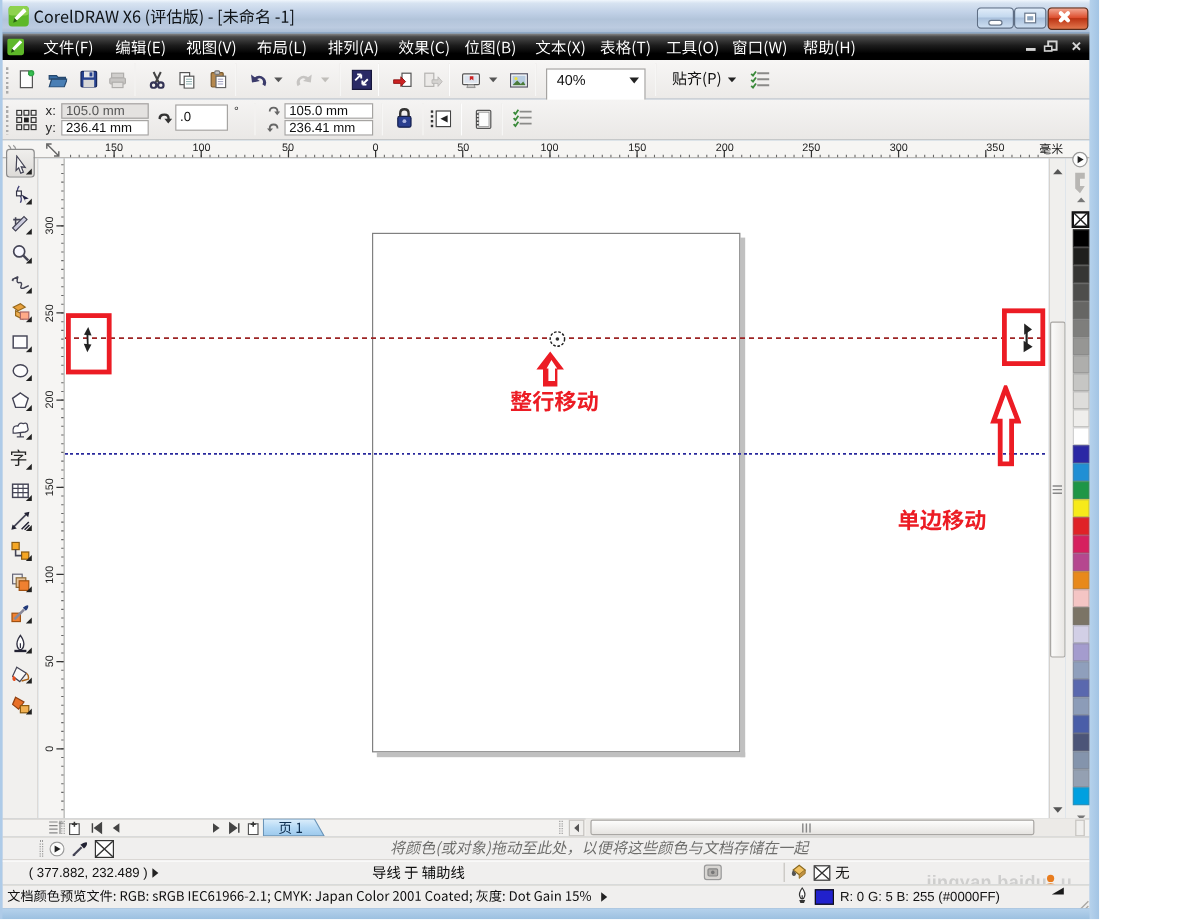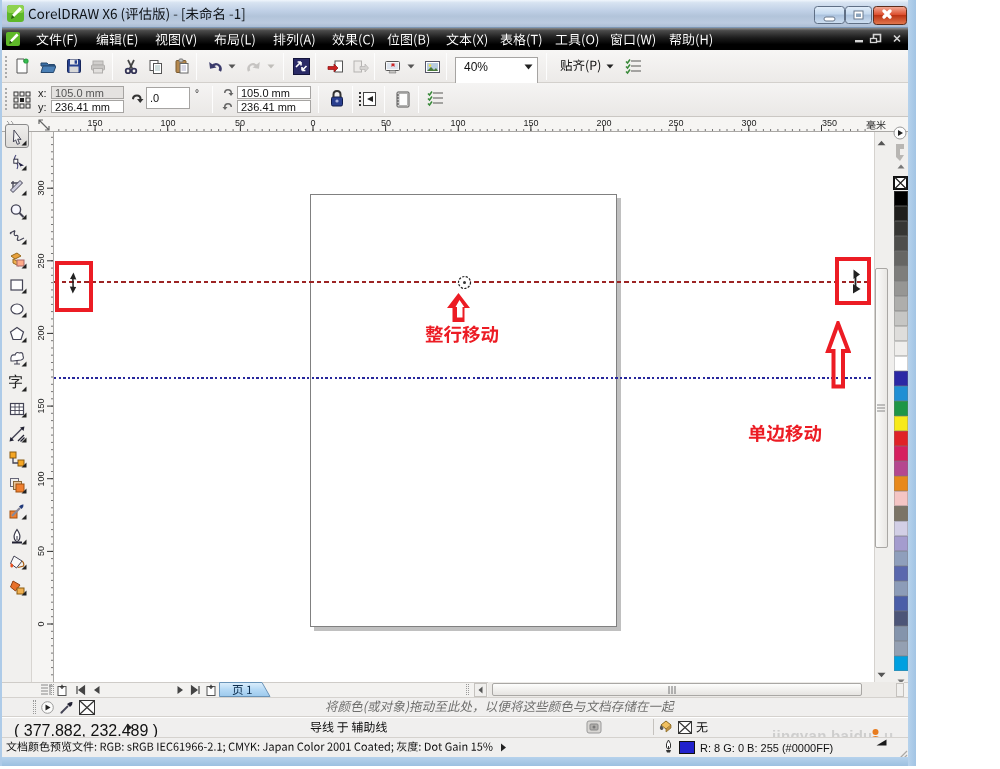--- a/index.html
+++ b/index.html
@@ -796,21 +796,21 @@
     <path d="M1.5 13.5 L4 13 L2 11.5 Z" fill="#445"></path>
   </svg>
 <div class="abs" style="left:79px;top:699.5px;width:16px;height:15px;background:#fdfdfd;border:1.4px solid #333"></div>
 <svg class="abs" style="left:79px;top:699.5px" width="16" height="15" viewBox="0 0 16 15">
     <path d="M1 1 L15 14 M15 1 L1 14" stroke="#333" stroke-width="1.2"></path>
   </svg>
 <div style="position:absolute;left:325px;top:700px;"><svg width="350" height="16" viewBox="0 0 350 16">
       <path transform="translate(0,11.1) scale(0.012600,-0.012600)" fill="#6e6e6c" d="M469 219C509 165 549 89 560 38L634 76C620 127 579 200 537 252ZM860 475 832 351H427L412 281H817L757 10C754 -4 748 -8 732 -9C715 -10 658 -10 598 -8C604 -29 608 -59 607 -79C686 -79 739 -78 772 -67C808 -55 822 -34 831 9L891 281H1012L1027 351H906L934 475ZM190 664C230 613 272 542 287 494L348 538L310 365C225 300 139 238 83 199L110 136C165 177 228 226 291 276L213 -79H286L488 840H415L351 548C333 594 290 658 251 705ZM639 610C667 582 694 543 710 512C628 476 539 450 454 434C465 419 474 392 478 374C709 424 954 534 1094 737L1051 763L1037 760H821C843 779 865 798 883 818L812 840C739 760 615 678 490 630C502 618 521 595 528 581C601 612 673 652 740 698H981C926 637 856 586 778 545C762 577 730 615 701 643Z M1809 506C1728 147 1691 34 1425 -30C1435 -43 1446 -67 1449 -82C1733 -9 1783 126 1868 506ZM1501 459C1435 410 1323 364 1232 338C1246 325 1261 304 1269 289C1365 320 1480 372 1557 433ZM1472 185C1394 104 1260 35 1132 -1C1145 -15 1159 -38 1166 -55C1303 -12 1441 63 1531 156ZM1757 77C1812 32 1874 -35 1900 -80L1954 -34C1926 11 1862 75 1808 118ZM1670 609 1566 137H1626L1717 552H1972L1882 139H1945L2048 609H1859C1879 641 1903 680 1924 718H2105L2118 778H1685L1672 718H1861C1843 683 1819 641 1798 609ZM1410 824C1418 799 1423 767 1426 740H1231L1217 677H1645L1659 740H1497C1494 770 1486 811 1476 842ZM1487 326C1414 263 1291 205 1188 172C1204 225 1217 277 1227 321L1260 472H1597L1611 535H1510C1537 569 1569 613 1597 653L1537 669C1514 630 1475 574 1444 535H1313L1370 554C1369 586 1357 636 1342 671L1278 652C1293 616 1303 568 1304 535H1207L1160 322C1136 215 1098 65 1022 -45C1038 -51 1064 -69 1074 -81C1123 -9 1160 82 1187 169C1200 155 1212 134 1219 118C1331 158 1456 224 1541 300Z M2582 492 2544 319H2313L2351 492ZM2655 492H2894L2856 319H2617ZM2749 685C2710 643 2662 597 2618 563H2353C2400 601 2445 642 2488 685ZM2539 843C2440 708 2291 587 2151 511C2162 495 2175 457 2178 441C2212 461 2247 484 2282 509L2188 81C2162 -36 2205 -63 2364 -63C2400 -63 2711 -63 2751 -63C2900 -63 2941 -18 2993 138C2972 142 2944 154 2927 166C2886 34 2864 6 2765 6C2697 6 2427 6 2374 6C2264 6 2247 20 2261 80L2297 247H2840L2830 202H2905L2985 563H2709C2766 611 2825 669 2871 722L2830 757L2813 752H2548C2567 774 2585 796 2602 818Z M3196 -196 3257 -171C3203 -29 3199 141 3236 311C3274 480 3352 649 3469 792L3419 818C3294 668 3204 507 3160 311C3117 114 3137 -47 3196 -196Z M4204 791C4258 761 4322 715 4351 681L4408 733C4379 767 4313 811 4258 837ZM3415 66 3413 -11C3534 14 3706 50 3867 84L3877 155C3707 121 3528 86 3415 66ZM3632 452H3836L3798 278H3594ZM3577 518 3510 213H3857L3924 518ZM3556 680 3539 606H4032C4008 443 3998 293 4008 175C3924 94 3828 28 3724 -22C3738 -36 3761 -65 3769 -80C3859 -33 3942 25 4020 94C4041 -15 4086 -81 4163 -81C4240 -81 4279 -31 4331 141C4312 149 4288 166 4274 184C4239 50 4215 -3 4187 -3C4137 -3 4106 59 4093 164C4189 263 4275 381 4349 516L4277 534C4223 430 4158 337 4086 255C4083 353 4091 473 4111 606H4407L4424 680H4123C4132 731 4142 784 4154 838H4074C4063 785 4053 732 4045 680Z M4927 394C4958 323 4982 228 4985 168L5058 201C5055 261 5028 353 4994 422ZM4529 453C4578 398 4628 333 4672 267C4584 139 4483 42 4379 -17C4394 -32 4411 -60 4419 -78C4525 -12 4624 80 4712 203C4744 147 4770 94 4784 49L4856 104C4838 156 4805 218 4764 281C4835 396 4898 533 4951 695L4905 709L4891 706H4563L4548 635H4856C4817 527 4772 430 4721 344C4680 399 4636 453 4592 500ZM5288 840 5235 599H4952L4936 527H5219L5108 22C5104 4 5096 -1 5079 -2C5062 -2 5005 -3 4943 0C4948 -23 4951 -58 4951 -79C5036 -79 5087 -77 5120 -64C5154 -51 5171 -28 5182 22L5293 527H5413L5429 599H5309L5362 840Z M5865 844C5792 762 5669 663 5520 590C5534 580 5551 555 5558 538C5581 550 5603 562 5624 575L5588 411H5756C5671 365 5574 332 5471 310C5480 296 5493 268 5497 254C5602 282 5702 319 5792 370C5814 353 5833 336 5849 318C5752 259 5596 203 5475 177C5486 164 5499 140 5505 124C5623 154 5774 214 5879 280C5891 262 5901 244 5908 226C5787 143 5587 66 5429 30C5441 17 5455 -9 5461 -27C5607 13 5791 88 5922 173C5933 101 5907 39 5861 13C5838 -1 5813 -3 5787 -3C5764 -3 5728 -3 5693 1C5700 -18 5701 -48 5698 -68C5731 -69 5762 -70 5786 -70C5828 -70 5858 -64 5898 -40C5974 2 6015 104 5989 211L6050 237C6072 143 6130 30 6235 -29C6249 -8 6279 21 6299 36C6196 83 6139 181 6116 268C6172 294 6228 323 6276 351L6226 396C6160 354 6057 299 5973 261C5951 313 5912 364 5853 407L5858 411H6277L6327 636H6060C6096 669 6134 708 6161 743L6118 777L6105 773H5885C5905 791 5923 810 5940 828ZM5819 713H6049C6025 686 5997 658 5970 636H5719C5754 661 5788 687 5819 713ZM5696 578H5960C5928 537 5890 501 5848 470H5672ZM6031 578H6240L6216 470H5933C5969 502 6001 538 6031 578Z M6394 -196C6519 -47 6609 114 6652 311C6696 507 6676 668 6617 818L6554 792C6609 649 6615 480 6577 311C6540 141 6460 -29 6342 -171Z M7027 839 6982 638H6854L6839 568H6967L6918 345L6772 305L6775 232L6901 270L6845 14C6842 0 6836 -4 6823 -4C6811 -5 6772 -5 6729 -4C6734 -25 6737 -57 6735 -76C6799 -77 6839 -74 6867 -61C6894 -49 6908 -28 6917 14L6979 294L7096 330L7101 399L6995 367L7039 568H7142L7157 638H7054L7099 839ZM7357 841C7294 714 7205 592 7110 513C7125 503 7151 480 7161 469C7211 513 7260 569 7306 632H7767L7782 700H7353C7379 740 7403 782 7425 824ZM7240 520 7203 350 7091 310 7100 247 7187 278 7136 45C7115 -48 7141 -72 7252 -72C7277 -72 7466 -72 7493 -72C7586 -72 7617 -37 7654 80C7633 84 7608 94 7593 106C7568 12 7555 -6 7504 -6C7464 -6 7301 -6 7270 -6C7205 -6 7195 3 7204 45L7261 305L7392 352L7335 89H7402L7465 378L7596 425C7570 306 7550 220 7544 205C7538 189 7530 186 7518 186C7508 186 7481 186 7461 187C7467 171 7466 142 7464 121C7488 121 7522 122 7546 128C7575 135 7596 153 7607 189C7616 218 7645 344 7676 482L7682 494L7638 513L7623 503L7617 498L7481 450L7514 601H7447L7408 424L7277 377L7308 520Z M7932 758 7917 691H8304L8319 758ZM8510 823C8494 752 8479 680 8460 609H8317L8301 537H8441C8379 309 8293 100 8128 -25C8146 -36 8167 -61 8176 -79C8353 61 8447 289 8515 537H8664C8575 182 8533 49 8499 19C8487 7 8475 4 8457 4C8436 4 8383 4 8328 10C8336 -12 8338 -43 8335 -64C8387 -68 8442 -68 8474 -65C8506 -62 8528 -53 8554 -27C8599 17 8642 159 8747 571C8749 582 8755 609 8755 609H8534C8552 680 8568 752 8584 823ZM7775 44 7776 45 7775 43C7802 57 7840 68 8132 131L8136 64L8207 86C8203 156 8184 275 8166 365L8101 348C8110 301 8118 246 8125 194L7876 144C7934 234 7997 346 8045 451H8269L8284 520H7844L7829 451H7968C7916 334 7849 216 7827 183C7802 145 7783 118 7766 113C7771 95 7774 59 7775 44Z M8915 423C8956 436 9010 437 9561 463C9580 437 9597 412 9607 391L9682 437C9643 505 9552 603 9476 670L9409 631C9443 600 9479 563 9510 525L9042 507C9117 564 9197 636 9275 714H9750L9766 785H8926L8910 714H9176C9099 635 9017 566 8987 544C8954 518 8928 501 8907 497C8911 477 8916 439 8915 423ZM9227 415 9199 285H8881L8865 215H9183L9143 30H8737L8721 -41H9615L9631 30H9220L9260 215H9587L9603 285H9276L9304 415Z M9723 13 9719 -67C9851 -42 10040 -9 10217 23L10229 98L10080 72L10165 459H10308L10324 531H10181L10249 840H10173L10001 58L9884 39L10015 637H9941L9807 26ZM10442 840 10277 90C10253 -19 10273 -47 10365 -47C10385 -47 10497 -47 10518 -47C10607 -47 10640 9 10684 170C10663 175 10637 189 10620 204C10583 61 10569 25 10527 25C10503 25 10409 25 10390 25C10347 25 10344 35 10355 88L10424 399C10531 446 10647 504 10736 561L10688 622C10625 575 10532 520 10440 475L10521 840Z M11237 612C11187 471 11126 356 11058 262C11032 330 11018 417 11017 528C11032 555 11047 583 11063 612ZM11080 836C11010 640 10906 451 10804 347C10822 337 10845 317 10856 305C10890 340 10923 382 10956 430C10961 334 10977 256 11003 194C10915 95 10815 25 10705 -23C10722 -34 10745 -64 10754 -81C10857 -34 10950 34 11036 127C11126 -17 11280 -49 11452 -49H11599C11609 -27 11630 10 11647 29C11608 28 11504 28 11473 28C11319 28 11174 56 11091 192C11186 314 11267 470 11333 670L11287 684L11272 681H11096C11116 725 11137 771 11155 817ZM11475 838 11313 102H11393L11485 520C11536 441 11588 347 11610 285L11685 326C11656 398 11585 511 11528 594L11498 579L11555 838Z M11809 -107C11923 -70 12009 12 12032 120C12048 190 12028 235 11973 235C11932 235 11891 210 11881 163C11871 116 11899 92 11940 92L11958 94C11937 25 11883 -22 11799 -54Z M13207 712C13249 640 13291 538 13305 473L13381 513C13365 577 13321 674 13278 747ZM13613 801C13493 356 13368 107 13017 -21C13032 -36 13054 -70 13060 -86C13210 -24 13320 56 13409 163C13471 83 13533 -13 13559 -77L13636 -28C13603 43 13528 148 13460 230C13557 373 13626 558 13693 798ZM12821 20C12851 43 12893 65 13214 204C13211 220 13209 253 13209 274L12952 165L13084 763H13004L12874 173C12864 127 12818 95 12794 82C12803 68 12818 38 12821 20Z M14170 631 14086 251H14325C14305 199 14275 149 14225 105C14175 137 14139 177 14117 225L14047 202C14072 145 14109 97 14160 59C14106 27 14034 -1 13939 -21C13951 -36 13966 -65 13971 -83C14076 -55 14156 -20 14218 22C14312 -30 14437 -60 14585 -74C14598 -53 14624 -22 14645 -4C14500 5 14376 30 14282 73C14339 127 14374 188 14398 251H14643L14727 631H14490L14508 715H14780L14795 783H14176L14161 715H14434L14416 631ZM14192 413H14368L14357 364L14344 309H14169ZM14442 413H14606L14583 309H14418L14431 363ZM14227 572H14403L14380 470H14204ZM14477 572H14641L14618 470H14454ZM14117 836C14035 685 13919 535 13807 437C13818 420 13832 381 13835 363C13870 395 13905 431 13940 471L13819 -78H13891L14038 593C14091 664 14141 740 14184 816Z M15145 219C15185 165 15225 89 15236 38L15310 76C15296 127 15255 200 15213 252ZM15535 475 15508 351H15103L15088 281H15493L15433 10C15430 -4 15424 -8 15408 -9C15391 -10 15334 -10 15274 -8C15280 -29 15284 -59 15283 -79C15362 -79 15415 -78 15448 -67C15484 -55 15498 -34 15507 9L15567 281H15688L15703 351H15582L15609 475ZM14866 664C14906 613 14948 542 14963 494L15024 538L14986 365C14901 300 14815 238 14759 199L14786 136C14841 177 14904 226 14967 276L14889 -79H14962L15164 840H15091L15027 548C15009 594 14966 658 14927 705ZM15315 610C15343 582 15370 543 15386 512C15304 476 15215 450 15130 434C15141 419 15150 392 15154 374C15385 424 15630 534 15770 737L15727 763L15713 760H15497C15519 779 15541 798 15559 818L15488 840C15415 760 15291 678 15166 630C15178 618 15197 595 15204 581C15277 612 15349 652 15416 698H15657C15602 637 15532 586 15454 545C15438 577 15406 615 15377 643Z M15904 757C15946 710 15992 643 16011 598L16082 642C16063 687 16014 752 15970 796ZM16029 463H15827L15811 393H15941L15877 102C15830 86 15772 48 15712 1L15749 -72C15810 -15 15870 37 15904 37C15926 37 15951 10 15988 -13C16049 -50 16132 -60 16251 -60C16352 -60 16524 -54 16604 -49C16610 -25 16632 13 16646 35C16542 23 16383 16 16270 16C16162 16 16074 22 16019 57C15987 76 15968 93 15950 103ZM16115 512C16182 458 16254 393 16324 328C16232 252 16126 196 16000 155C16011 139 16026 106 16031 89C16161 137 16274 200 16371 283C16443 213 16506 145 16546 92L16617 148C16572 201 16505 269 16430 338C16506 414 16572 505 16629 613H16756L16771 684H16446L16500 702C16496 741 16476 801 16457 846L16380 823C16398 780 16414 723 16418 684H16121L16106 613H16550C16502 523 16446 447 16382 382C16313 444 16241 506 16177 557Z M16897 238 16881 165H17556L17572 238ZM16736 19 16720 -55H17609L17625 19ZM16945 730 16868 384 16801 377 16794 303C16916 317 17093 339 17259 361L17274 430L17107 411L17149 600H17304L17319 668H17164L17202 840H17128L17031 402L16940 392L17015 730ZM17687 742C17626 708 17533 671 17441 641L17485 840H17411L17324 446C17305 357 17324 333 17420 333C17439 333 17568 333 17589 333C17672 333 17702 370 17742 505C17722 511 17693 523 17680 536C17650 424 17640 404 17600 404C17572 404 17464 404 17443 404C17397 404 17390 411 17398 446L17426 573C17531 603 17645 643 17733 684Z M18485 506C18404 147 18367 34 18101 -30C18111 -43 18122 -67 18125 -82C18409 -9 18459 126 18544 506ZM18177 459C18111 410 17999 364 17908 338C17922 325 17937 304 17945 289C18041 320 18156 372 18233 433ZM18148 185C18070 104 17936 35 17808 -1C17821 -15 17835 -38 17842 -55C17979 -12 18117 63 18207 156ZM18433 77C18488 32 18550 -35 18576 -80L18630 -34C18602 11 18537 75 18484 118ZM18346 609 18242 137H18302L18393 552H18648L18558 139H18621L18724 609H18535C18555 641 18579 680 18600 718H18781L18794 778H18361L18348 718H18537C18519 683 18495 641 18474 609ZM18086 824C18094 799 18099 767 18102 740H17907L17893 677H18321L18335 740H18173C18170 770 18162 811 18152 842ZM18163 326C18090 263 17967 205 17864 172C17880 225 17893 277 17903 321L17936 472H18273L18287 535H18186C18213 569 18245 613 18273 653L18213 669C18190 630 18151 574 18120 535H17989L18046 554C18045 586 18033 636 18018 671L17954 652C17969 616 17979 568 17980 535H17883L17836 322C17812 215 17774 65 17698 -45C17714 -51 17740 -69 17750 -81C17799 -9 17836 82 17863 169C17876 155 17888 134 17895 118C18007 158 18132 224 18217 300Z M19258 492 19220 319H18989L19027 492ZM19331 492H19570L19532 319H19293ZM19425 685C19386 643 19338 597 19294 563H19029C19076 601 19121 642 19164 685ZM19215 843C19116 708 18967 587 18827 511C18838 495 18851 457 18854 441C18888 461 18923 484 18958 509L18864 81C18838 -36 18881 -63 19040 -63C19076 -63 19387 -63 19427 -63C19576 -63 19617 -18 19669 138C19648 142 19620 154 19603 166C19562 34 19540 6 19441 6C19373 6 19103 6 19050 6C18940 6 18923 20 18937 80L18973 247H19516L19506 202H19581L19661 563H19385C19442 611 19501 669 19547 722L19506 757L19489 752H19224C19243 774 19261 796 19278 818Z M19785 238 19770 166H20394L20409 238ZM20117 818C20062 680 19979 491 19924 380L19986 379H20002H20566C20493 150 20444 45 20400 15C20385 4 20371 3 20346 3C20317 3 20239 4 20162 11C20173 -10 20177 -41 20174 -64C20244 -68 20316 -70 20352 -68C20396 -65 20423 -59 20455 -33C20510 11 20563 127 20655 413C20659 424 20666 450 20666 450H20036C20060 504 20088 567 20115 630H20691L20706 702H20145L20190 810Z M21280 823C21299 774 21317 707 21320 666L21408 693C21403 734 21383 799 21363 847ZM20872 664 20856 590H21012C21037 438 21088 307 21167 200C21037 108 20887 40 20710 -7C20721 -25 20738 -60 20742 -78C20921 -24 21076 48 21210 146C21301 46 21421 -28 21575 -73C21593 -52 21622 -20 21642 -4C21491 36 21371 107 21280 201C21404 304 21509 432 21602 590H21760L21776 664ZM21236 253C21163 348 21114 462 21090 590H21517C21437 455 21344 344 21236 253Z M22698 776C22660 702 22595 597 22546 534L22602 515C22650 575 22715 673 22767 755ZM22238 751C22255 679 22273 582 22277 521L22347 547C22343 608 22323 701 22304 774ZM22054 840 22007 626H21861L21845 555H21979C21919 418 21821 260 21740 175C21749 158 21760 128 21765 108C21827 175 21898 287 21957 401L21852 -79H21923L22033 424C22053 374 22077 312 22084 279L22143 337C22131 365 22073 482 22054 516L22062 555H22188L22204 626H22078L22125 840ZM22059 63 22043 -9H22516L22502 -71H22576L22696 471H22474L22554 837H22481L22401 471H22172L22156 398H22606L22577 269H22139L22124 201H22562L22532 63Z M23366 349 23348 266H23070L23054 196H23332L23291 10C23288 -4 23284 -8 23266 -9C23248 -10 23188 -10 23122 -8C23128 -29 23131 -58 23130 -79C23216 -79 23272 -79 23308 -68C23344 -56 23357 -35 23367 9L23408 196H23676L23692 266H23424L23436 324C23519 370 23611 432 23678 492L23638 529L23622 525H23211L23196 456H23537C23486 416 23421 375 23366 349ZM23246 840C23224 797 23201 753 23174 709H22895L22879 637H23127C23032 499 22910 370 22769 284C22778 267 22789 235 22793 216C22842 247 22890 282 22934 320L22847 -78H22923L23030 411C23098 481 23157 557 23210 637H23755L23771 709H23256C23278 746 23299 784 23319 821Z M24131 749C24164 706 24199 645 24211 605L24275 645C24262 685 24224 743 24189 784ZM24266 536 24251 468H24441C24360 399 24273 341 24183 295C24195 282 24213 252 24219 238C24248 254 24277 271 24305 289L24224 -76H24289L24300 -25H24517L24507 -73H24575L24670 361H24406C24450 394 24492 430 24532 468H24738L24753 536H24601C24674 612 24740 697 24799 788L24737 807C24707 761 24676 717 24641 674L24653 727H24537L24562 840H24493L24468 727H24337L24323 662H24454L24426 536ZM24523 662H24632C24595 618 24557 576 24516 536H24495ZM24337 141H24554L24531 37H24314ZM24350 198 24372 299H24589L24567 198ZM24012 -44C24030 -26 24059 -10 24219 78C24217 92 24214 119 24214 138L24105 82L24202 521H24038L24022 449H24121L24043 95C24034 53 24006 28 23989 18C23999 4 24010 -27 24012 -44ZM24077 842C24000 688 23898 535 23796 433C23804 416 23815 379 23818 363C23853 398 23887 438 23921 482L23798 -77H23864L24017 616C24060 683 24101 754 24137 824Z M25252 840C25227 789 25197 736 25165 685H24890L24874 613H25116C25024 485 24910 366 24777 286C24785 269 24797 237 24801 217C24849 247 24896 281 24939 318L24852 -76H24927L25034 407C25095 471 25151 541 25201 613H25750L25766 685H25248C25276 730 25302 776 25326 821ZM25397 561 25355 368H25130L25115 298H25340L25277 14H25012L24997 -56H25602L25617 14H25352L25415 298H25642L25657 368H25430L25472 561Z M25815 431 25797 349H26713L26731 431Z M26860 387C26818 209 26772 48 26690 -53C26707 -61 26736 -79 26747 -88C26788 -33 26822 37 26852 116C26893 -21 27006 -54 27219 -54H27604C27614 -32 27635 3 27651 20C27588 17 27283 17 27234 18C27140 18 27068 25 27014 47L27059 251H27222L27237 317H27074L27107 466H27280L27294 534H27105L27133 660H27297L27312 727H27148L27173 839H27102L27077 727H26910L26895 660H27062L27034 534H26841L26827 466H27038L26954 85C26918 119 26899 170 26893 244C26905 288 26918 334 26930 382ZM27338 516 27266 189C27247 104 27270 82 27364 82C27384 82 27518 82 27540 82C27625 82 27655 119 27695 261C27677 266 27648 278 27635 291C27603 170 27593 150 27550 150C27519 150 27408 150 27386 150C27338 150 27330 156 27338 189L27395 449H27608L27602 424H27674L27755 792H27388L27374 726H27669L27623 516Z"></path>
     </svg></div>
 <div class="abs" style="left:2px;top:717px;width:906px;height:20px;background:#f0efee;border-top:1px solid #fff;box-shadow:0 -1px 0 #d5d2ce"></div>
-<div class="abs" style="left:14px;top:722px;font-size:16px;color:#111">( 377.882, 232.489 )</div>
+<div class="abs" style="left:24px;top:722px;font-size:11px;color:#111">( 377.882, 232.489 )</div>
 <svg class="abs" style="left:126px;top:723px" width="7" height="9" viewBox="0 0 7 9">
     <path d="M1 0.5 L6 4.5 L1 8.5 Z" fill="#222"></path>
   </svg>
 <div style="position:absolute;left:310px;top:721px;"><svg width="79" height="16" viewBox="0 0 79 16">
       <path transform="translate(0,10.6) scale(0.012000,-0.012000)" fill="#111" d="M211 182C274 130 345 53 374 1L430 51C399 100 331 170 270 221H648V11C648 -4 642 -9 622 -10C603 -10 531 -11 457 -9C468 -28 480 -56 484 -76C580 -76 641 -76 677 -65C713 -55 725 -35 725 9V221H944V291H725V369H648V291H62V221H256ZM135 770V508C135 414 185 394 350 394C387 394 709 394 749 394C875 394 908 418 921 521C898 524 868 533 848 544C840 470 826 456 744 456C674 456 397 456 344 456C233 456 213 467 213 509V562H826V800H135ZM213 734H752V629H213Z M1054 54 1070 -18C1162 10 1282 46 1398 80L1387 144C1264 109 1137 74 1054 54ZM1704 780C1754 756 1817 717 1849 689L1893 736C1861 763 1797 800 1748 822ZM1072 423C1086 430 1110 436 1232 452C1188 387 1149 337 1130 317C1099 280 1076 255 1054 251C1063 232 1074 197 1078 182C1099 194 1133 204 1384 255C1382 270 1382 298 1384 318L1185 282C1261 372 1337 482 1401 592L1338 630C1319 593 1297 555 1275 519L1148 506C1208 591 1266 699 1309 804L1239 837C1199 717 1126 589 1104 556C1082 522 1065 499 1047 494C1056 474 1068 438 1072 423ZM1887 349C1847 286 1793 228 1728 178C1712 231 1698 295 1688 367L1943 415L1931 481L1679 434C1674 476 1669 520 1666 566L1915 604L1903 670L1662 634C1659 701 1658 770 1658 842H1584C1585 767 1587 694 1591 623L1433 600L1445 532L1595 555C1598 509 1603 464 1608 421L1413 385L1425 317L1617 353C1629 270 1645 195 1666 133C1581 76 1483 31 1381 0C1399 -17 1418 -44 1428 -62C1522 -29 1611 14 1691 66C1732 -24 1786 -77 1857 -77C1926 -77 1949 -44 1963 68C1946 75 1922 91 1907 108C1902 19 1892 -4 1865 -4C1821 -4 1784 37 1753 110C1832 170 1900 241 1950 319Z M2348 769V694H2694V441H2279V366H2694V30C2694 9 2686 3 2664 3C2642 2 2565 1 2483 4C2495 -18 2509 -53 2514 -75C2617 -75 2683 -74 2720 -61C2758 -49 2773 -25 2773 30V366H3170V441H2773V694H3100V769Z M4213 803C4254 774 4306 734 4332 709L4380 750C4351 774 4298 812 4259 838ZM4109 840V703H3889V639H4109V550H3919V-77H3986V141H4113V-73H4177V141H4302V3C4302 -7 4300 -10 4291 -11C4280 -11 4252 -11 4218 -10C4228 -29 4237 -58 4239 -76C4287 -76 4321 -74 4343 -64C4365 -52 4370 -31 4370 3V550H4181V639H4405V703H4181V840ZM3986 316H4113V205H3986ZM3986 380V485H4113V380ZM4302 316V205H4177V316ZM4302 380H4177V485H4302ZM3524 332C3532 340 3563 346 3597 346H3699V203L3485 167L3501 94L3699 133V-75H3767V146L3870 167L3866 233L3767 215V346H3855V412H3767V569H3699V412H3591C3620 482 3649 565 3672 652H3852V722H3690C3699 756 3706 791 3713 825L3640 840C3635 801 3627 761 3618 722H3491V652H3602C3581 571 3559 504 3549 479C3532 435 3518 402 3502 398C3510 380 3521 346 3524 332Z M5081 840C5081 763 5081 686 5079 613H4914V542H5076C5062 300 5011 93 4819 -26C4837 -39 4862 -64 4874 -82C5078 52 5133 279 5148 542H5304C5295 176 5285 42 5259 11C5250 -1 5239 -4 5221 -4C5200 -4 5148 -3 5091 1C5104 -19 5112 -50 5114 -71C5167 -74 5221 -75 5252 -72C5284 -69 5305 -60 5324 -33C5357 10 5367 153 5377 576C5377 585 5377 613 5377 613H5151C5154 687 5154 763 5154 840ZM4482 95 4496 18C4616 46 4784 85 4942 122L4936 190L4881 178V791H4554V109ZM4622 123V295H4810V162ZM4622 509H4810V362H4622ZM4622 576V723H4810V576Z M5502 54 5518 -18C5610 10 5730 46 5846 80L5835 144C5712 109 5585 74 5502 54ZM6152 780C6202 756 6265 717 6297 689L6341 736C6309 763 6245 800 6196 822ZM5520 423C5534 430 5558 436 5680 452C5636 387 5597 337 5578 317C5547 280 5524 255 5502 251C5511 232 5522 197 5526 182C5547 194 5581 204 5832 255C5830 270 5830 298 5832 318L5633 282C5709 372 5785 482 5849 592L5786 630C5767 593 5745 555 5723 519L5596 506C5656 591 5714 699 5757 804L5687 837C5647 717 5574 589 5552 556C5530 522 5513 499 5495 494C5504 474 5516 438 5520 423ZM6335 349C6295 286 6241 228 6176 178C6160 231 6146 295 6136 367L6391 415L6379 481L6127 434C6122 476 6117 520 6114 566L6363 604L6351 670L6110 634C6107 701 6106 770 6106 842H6032C6033 767 6035 694 6039 623L5881 600L5893 532L6043 555C6046 509 6051 464 6056 421L5861 385L5873 317L6065 353C6077 270 6093 195 6114 133C6029 76 5931 31 5829 0C5847 -17 5866 -44 5876 -62C5970 -29 6059 14 6139 66C6180 -24 6234 -77 6305 -77C6374 -77 6397 -44 6411 68C6394 75 6370 91 6355 108C6350 19 6340 -4 6313 -4C6269 -4 6232 37 6201 110C6280 170 6348 241 6398 319Z"></path>
     </svg></div>
 <svg class="abs" style="left:586px;top:720px" width="16" height="14" viewBox="0 0 16 14">
     <rect x="1" y="1" width="14" height="12" rx="2" fill="#d8d6d3" stroke="#999"></rect>
     <rect x="4" y="4" width="8" height="6" rx="1" fill="#b0aeab" stroke="#888"></rect>
     <circle cx="8" cy="7" r="1.5" fill="#777"></circle>
@@ -840,21 +840,21 @@
     </svg></div>
 <svg class="abs" style="left:500px;top:743px" width="7" height="9" viewBox="0 0 7 9">
     <path d="M1 0.5 L6 4.5 L1 8.5 Z" fill="#222"></path>
   </svg>
 <svg class="abs" style="left:663px;top:739px" width="11" height="15" viewBox="0 0 11 15">
     <path d="M5.5 1 Q2.5 5 3.5 8 Q4 10 5.5 10 Q7 10 7.5 8 Q8.5 5 5.5 1 Z" fill="#fdfdfd" stroke="#333"></path>
     <path d="M5.5 7 L5.5 10" stroke="#333"></path>
     <path d="M3 11 H8 L7 13.5 H4 Z" fill="#333"></path>
   </svg>
 <div class="abs" style="left:679px;top:740.5px;width:16px;height:13px;background:#2121cc;border:1px solid #111"></div>
-<div class="abs" style="left:700px;top:742px;font-size:11px;color:#111">R: 8 G: 0 B: 255 (#0000FF)</div>
+<div class="abs" style="left:700px;top:742px;font-size:11px;color:#111">R: 0 G: 5 B: 255 (#0000FF)</div>
 <svg class="abs" style="left:898px;top:750px" width="10" height="10" viewBox="0 0 10 10">
     <path d="M9 1 L1 9 M9 5 L5 9" stroke="#aaa8a5" stroke-width="1.2"></path>
   </svg>
 <svg class="abs" style="left:876px;top:739px" width="11" height="7" viewBox="0 0 11 7">
     <path d="M10.5 0.5 L10.5 6.5 L0.5 6.5 Z" fill="#1a1a1a"></path>
   </svg>
 <div class="abs" style="left:2px;top:757px;width:906px;height:1px;background:#8aa5c0"></div>
 <div class="abs" style="left:0;top:757px;width:916px;height:9px;background:linear-gradient(180deg,#b6d2ec,#9cc0e0)"></div>
 <div class="abs" style="left:908px;top:0;width:8px;height:766px;background:linear-gradient(90deg,#b6d2ec,#a2c4e4)"></div>
 <div class="abs" style="left:0px;top:0;width:2px;height:766px;background:#aecbe8"></div>

